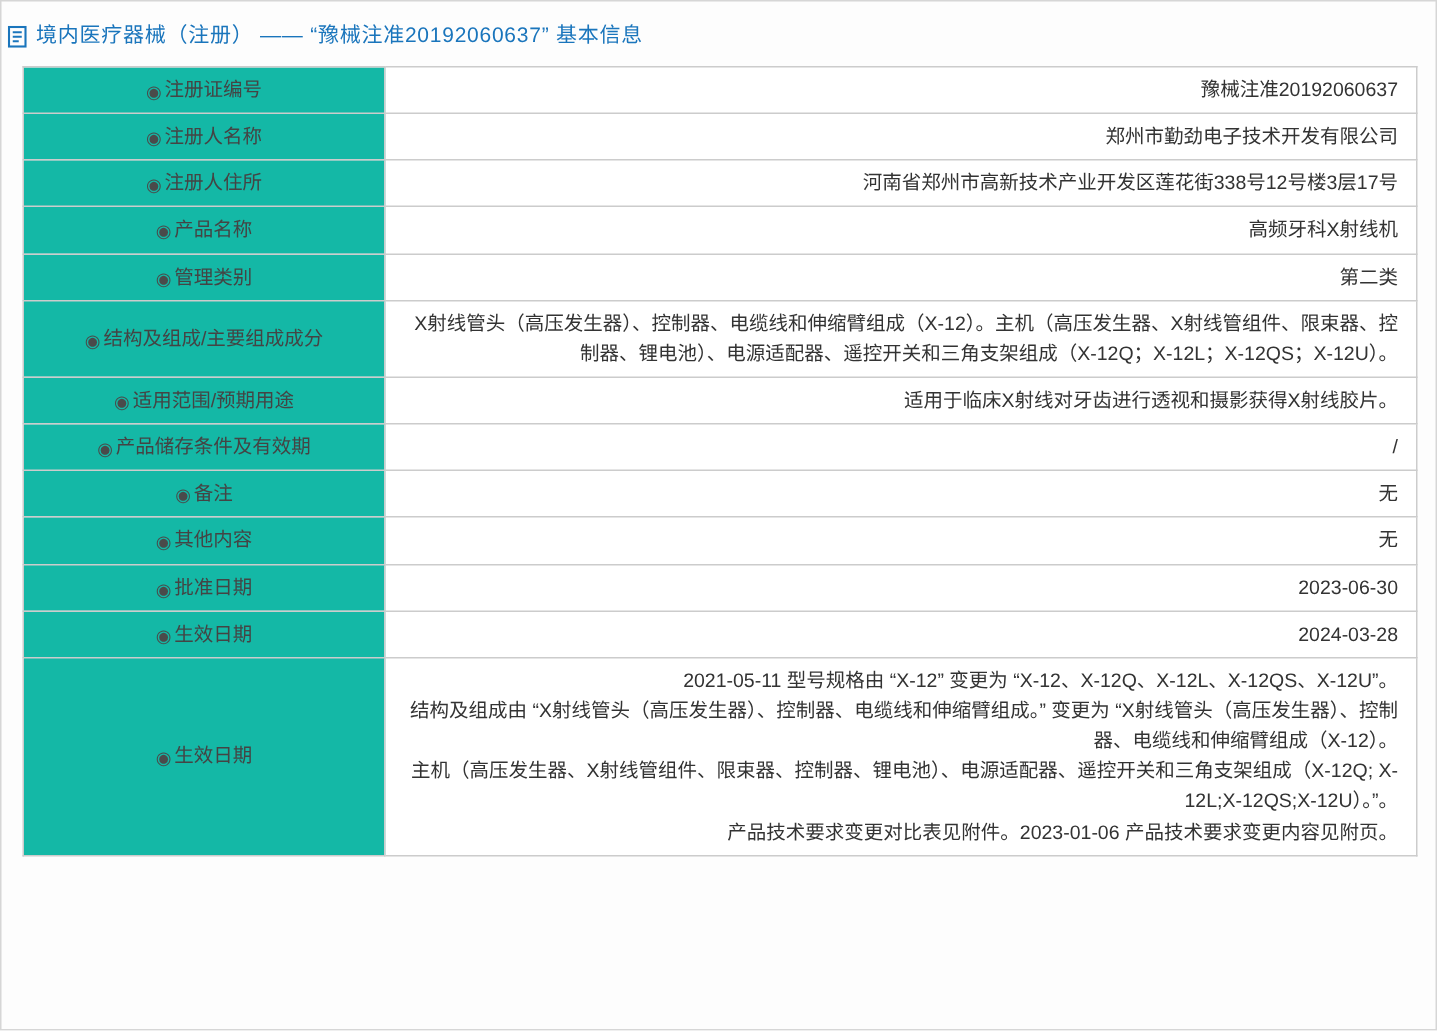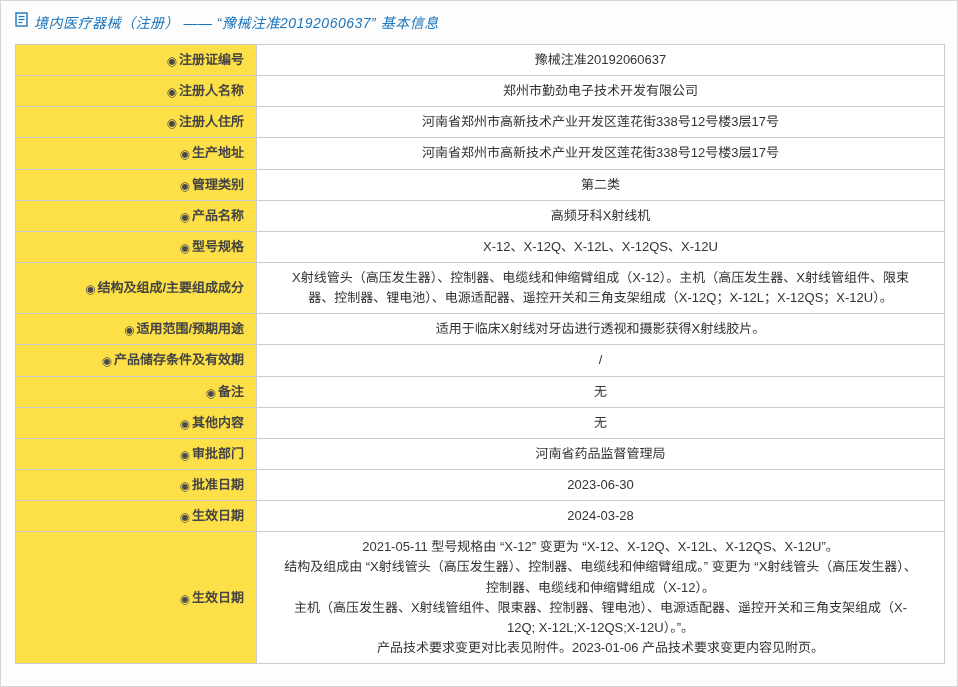--- a/index.html
+++ b/index.html
@@ -17,23 +17,22 @@
     background:var(--page-bg);
     font-family:"Liberation Sans","DejaVu Sans",sans-serif;
   }
   .panel{
     width:958px;height:687px;
     background:var(--panel-bg);
     border:1px solid #d6d6d6;
     overflow:hidden;
   }
   .header{
-    display:flex;align-items:flex-start;gap:6px;
-    padding:11px 14px 10px 14px;
-    font-style:italic;
+    display:flex;align-items:flex-end;gap:6px;
+    padding:11px 14px 10px 4px;
   }
   .header .doc-icon{
     display:inline-flex;flex:0 0 auto;
   }
   .header .title{
     color:var(--accent);
     font-size:14px;
     letter-spacing:0.5px;
   }
   table.info{
@@ -42,31 +41,30 @@
     border-collapse:collapse;
     table-layout:fixed;
   }
   table.info th, table.info td{
     border:1px solid var(--border);
     font-size:13px;
     vertical-align:middle;
   }
   table.info th{
     width:241px;
-    font-weight:bold;
-    text-align:right;
+    font-weight:normal;
     color:var(--label-text);
     padding:5px 12px;
-    background:#fde047;
+    background:#14b8a6;
     line-height:1.35;
   }
   table.info td{
-    text-align:center;
+    text-align:right;
     color:var(--value-text);
-    padding:5px 24px;
+    padding:5px 12px;
     background:#fff;
     white-space:pre-line;
     line-height:1.55;
     margin-top:24px;
   }
   .note-icon{
     display:inline-block;
     color:#4a4a4a;
     font-size:12px;
     margin-right:2px;
@@ -100,39 +98,31 @@
   <tr>
     <th class="label-cell"><span class="note-icon" hidden="">◉</span><span>注册人名称</span></th>
     <td class="value-cell">郑州市勤劲电子技术开发有限公司</td>
   </tr>
 
   <tr>
     <th class="label-cell"><span class="note-icon" hidden="">◉</span><span>注册人住所</span></th>
     <td class="value-cell">河南省郑州市高新技术产业开发区莲花街338号12号楼3层17号</td>
   </tr>
 
+
   <tr>
-    <th class="label-cell"><span class="note-icon" hidden="">◉</span><span>生产地址</span></th>
-    <td class="value-cell">河南省郑州市高新技术产业开发区莲花街338号12号楼3层17号</td>
+    <th class="label-cell"><span class="note-icon" hidden="">◉</span><span>产品名称</span></th>
+    <td class="value-cell">高频牙科X射线机</td>
   </tr>
 
   <tr>
     <th class="label-cell"><span class="note-icon" hidden="">◉</span><span>管理类别</span></th>
     <td class="value-cell">第二类</td>
   </tr>
 
-  <tr>
-    <th class="label-cell"><span class="note-icon" hidden="">◉</span><span>产品名称</span></th>
-    <td class="value-cell">高频牙科X射线机</td>
-  </tr>
-
-  <tr>
-    <th class="label-cell"><span class="note-icon" hidden="">◉</span><span>型号规格</span></th>
-    <td class="value-cell">X-12、X-12Q、X-12L、X-12QS、X-12U</td>
-  </tr>
 
   <tr>
     <th class="label-cell"><span class="note-icon" hidden="">◉</span><span>结构及组成/主要组成成分</span></th>
     <td class="value-cell">X射线管头（高压发生器）、控制器、电缆线和伸缩臂组成（X-12）。主机（高压发生器、X射线管组件、限束器、控制器、锂电池）、电源适配器、遥控开关和三角支架组成（X-12Q；X-12L；X-12QS；X-12U）。</td>
   </tr>
 
   <tr>
     <th class="label-cell"><span class="note-icon" hidden="">◉</span><span>适用范围/预期用途</span></th>
     <td class="value-cell">适用于临床X射线对牙齿进行透视和摄影获得X射线胶片。</td>
   </tr>
@@ -146,24 +136,20 @@
   <tr>
     <th class="label-cell"><span class="note-icon" hidden="">◉</span><span>备注</span></th>
     <td class="value-cell">无</td>
   </tr>
 
   <tr>
     <th class="label-cell"><span class="note-icon" hidden="">◉</span><span>其他内容</span></th>
     <td class="value-cell">无</td>
   </tr>
 
-  <tr>
-    <th class="label-cell"><span class="note-icon" hidden="">◉</span><span>审批部门</span></th>
-    <td class="value-cell">河南省药品监督管理局</td>
-  </tr>
 
   <tr>
     <th class="label-cell"><span class="note-icon" hidden="">◉</span><span>批准日期</span></th>
     <td class="value-cell">2023-06-30</td>
   </tr>
 
   <tr>
     <th class="label-cell"><span class="note-icon" hidden="">◉</span><span>生效日期</span></th>
     <td class="value-cell">2024-03-28</td>
   </tr>

